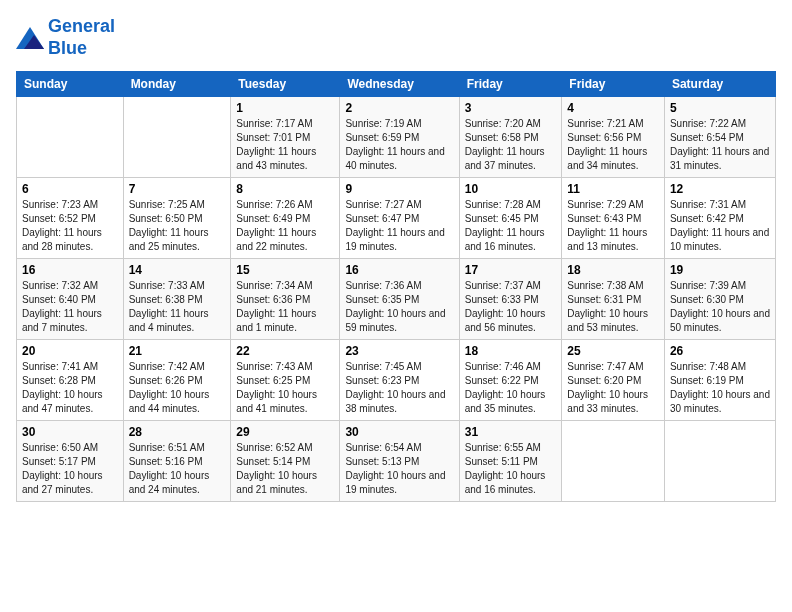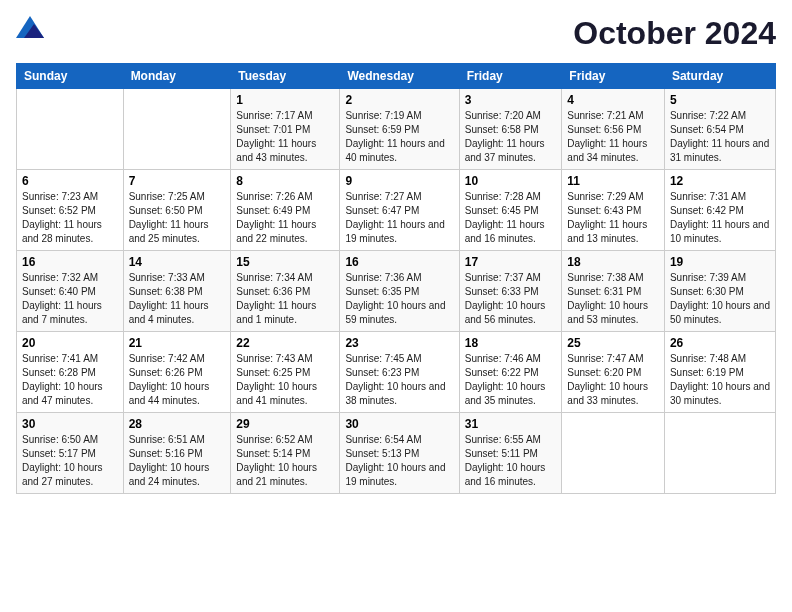--- a/index.html
+++ b/index.html
@@ -81,23 +81,28 @@
   </style>
 </head>
 <body>
 
 <div class="header">
   <div class="logo">
     <svg class="logo-icon" viewBox="0 0 28 22" xmlns="http://www.w3.org/2000/svg">
       <polygon points="0,22 14,0 28,22" fill="#1565c0"></polygon>
       <polygon points="8,22 18,8 28,22" fill="#1a237e"></polygon>
     </svg>
+    <div>
+      <div class="logo-text">
+        <span>General</span><br>
+        <span>Blue</span>
+      </div>
+    </div>
   </div>
   <div class="title-block">
-    <div class="month-title">October 2024</div>
   </div>
 </div>
 
 <table>
   <thead>
     <tr>
     <th>Sunday</th>
         <th>Monday</th>
         <th>Tuesday</th>
         <th>Wednesday</th>

